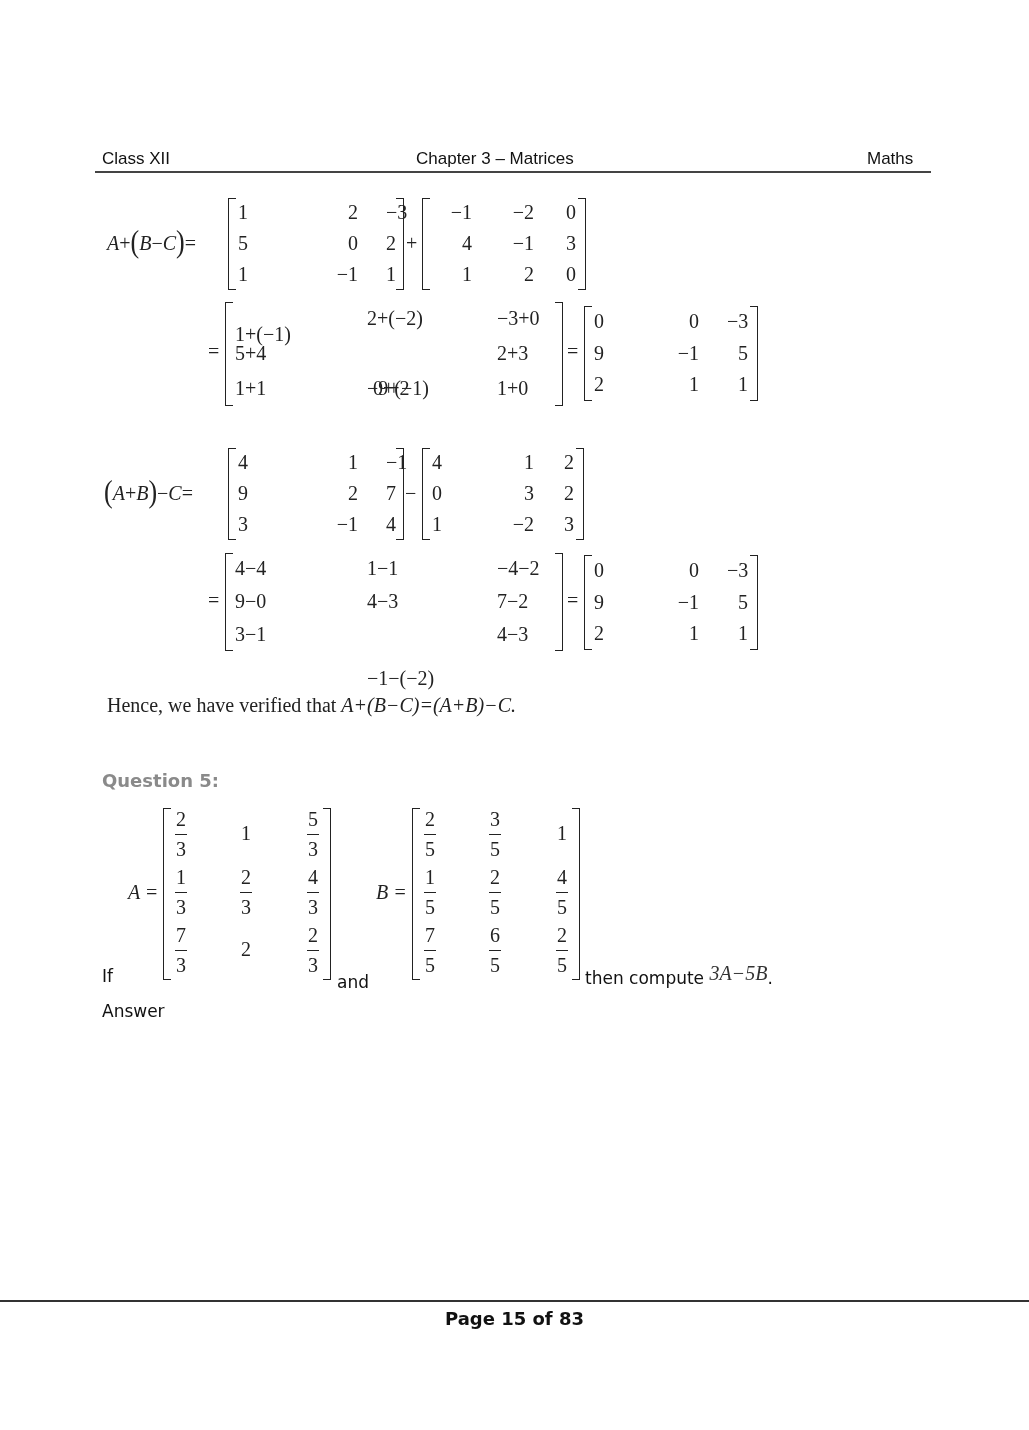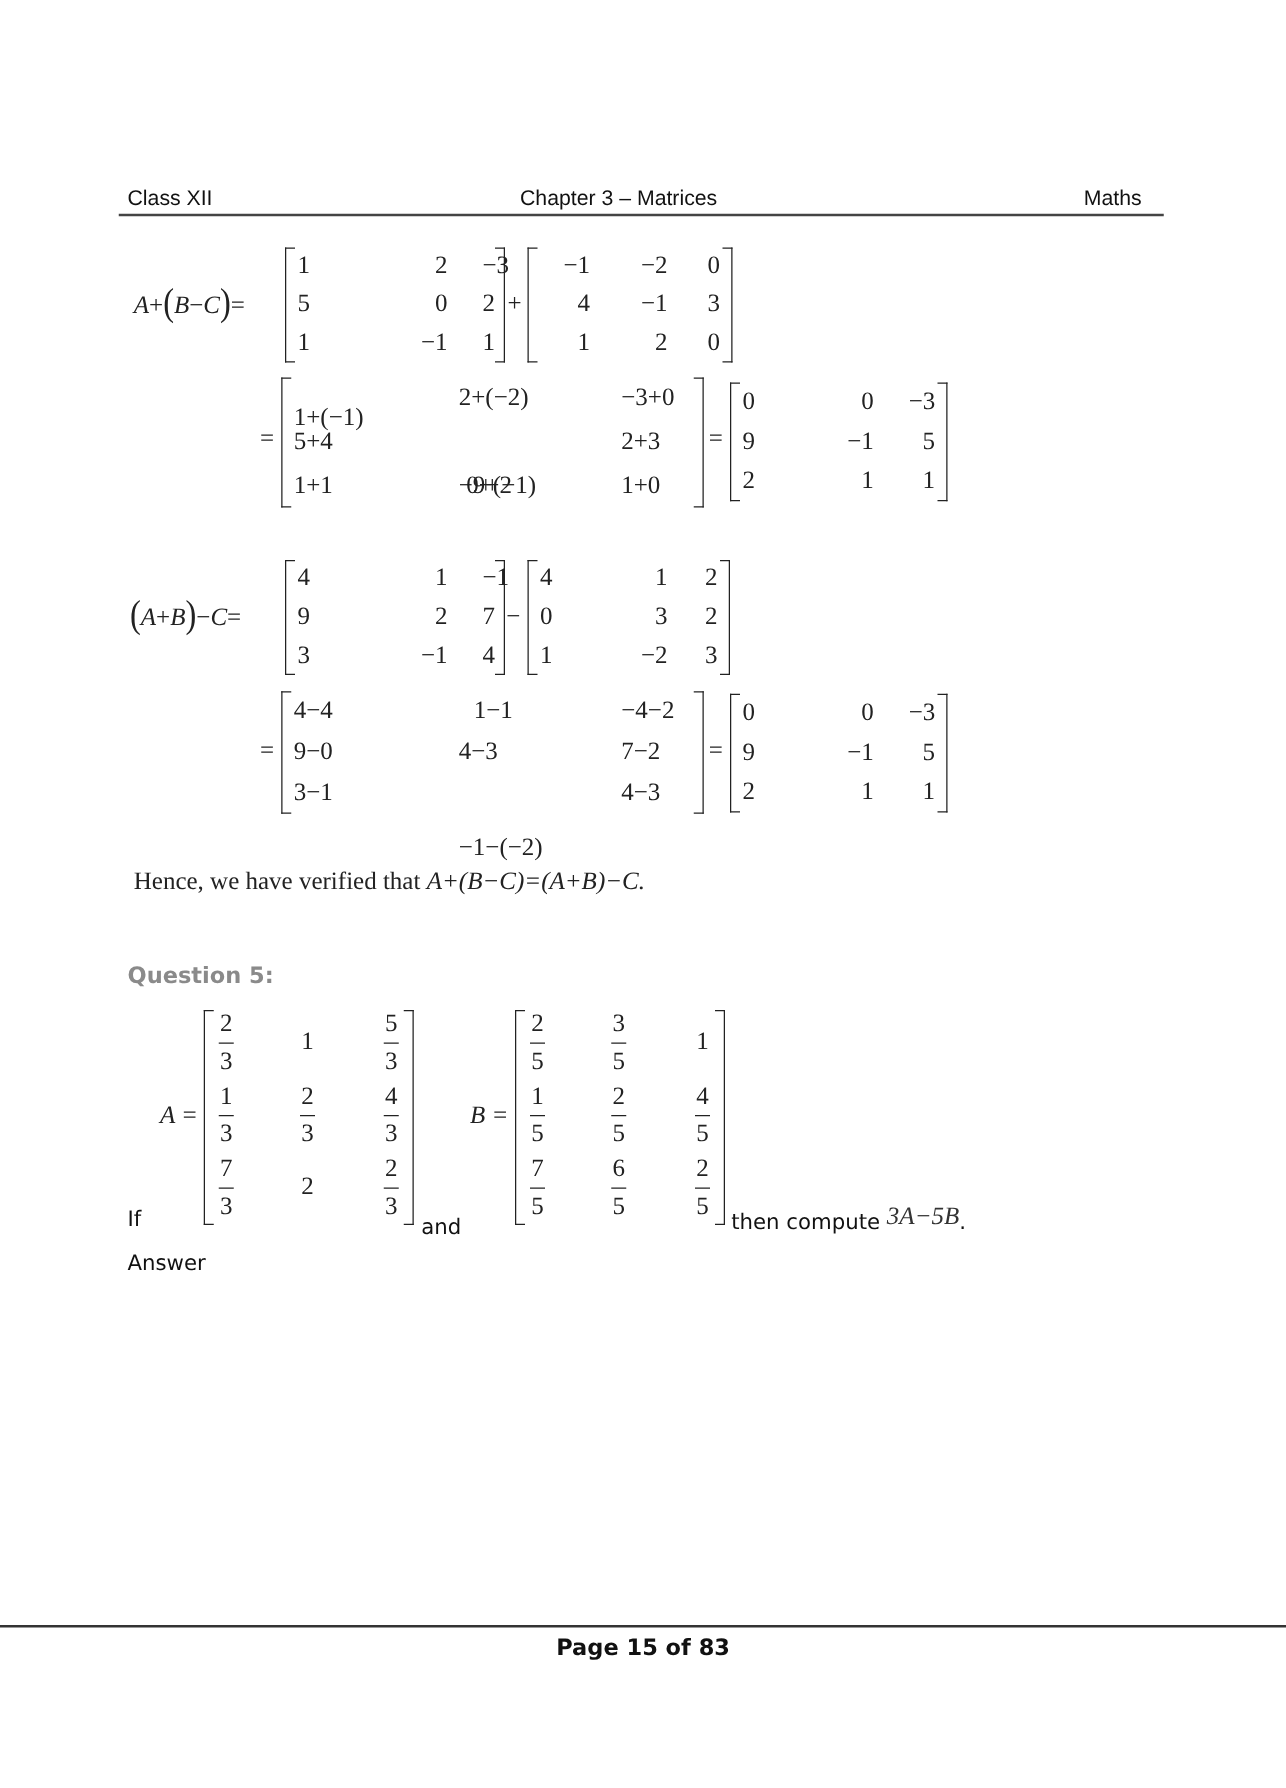--- a/index.html
+++ b/index.html
@@ -132,21 +132,21 @@
       <span class="cell" style="top: 64.6667px; left: 10px;">1</span>
       <span class="cell" style="top: 64.6667px; left: 83px; width: 29px; text-align: right;">−2</span>
       <span class="cell" style="top: 64.6667px; left: 140px; width: 12px; text-align: right;">3</span>
     </div>
 
   <div class="abs math" style="left:208px; top:589px;">=</div>
   <div class="matrix" style="left:225px; top:553px; width:338px; height:98px;">
       <div class="brk l"></div>
       <div class="brk r"></div>
       <span class="cell" style="top: 4.33333px; left: 10px;">4−4</span>
-      <span class="cell" style="top: 4.33333px; left: 142px; margin-left: 12px;">1−1</span>
+      <span class="cell" style="top: 4.33333px; left: 142px;">1−1</span>
       <span class="cell" style="top: 4.33333px; left: 272px;">−4−2</span>
       <span class="cell" style="top: 37px; left: 10px;">9−0</span>
       <span class="cell" style="top: 37px; left: 142px;">4−3</span>
       <span class="cell" style="top: 37px; left: 272px;">7−2</span>
       <span class="cell" style="top: 69.6667px; left: 10px;">3−1</span>
       <span class="cell" style="top: 69.6667px; left: 142px; margin-top: 44px;">−1−(−2)</span>
       <span class="cell" style="top: 69.6667px; left: 272px;">4−3</span>
     </div>
   <div class="abs math" style="left:567px; top:589px;">=</div>
   <div class="matrix" style="left:584px; top:555px; width:174px; height:95px;">

